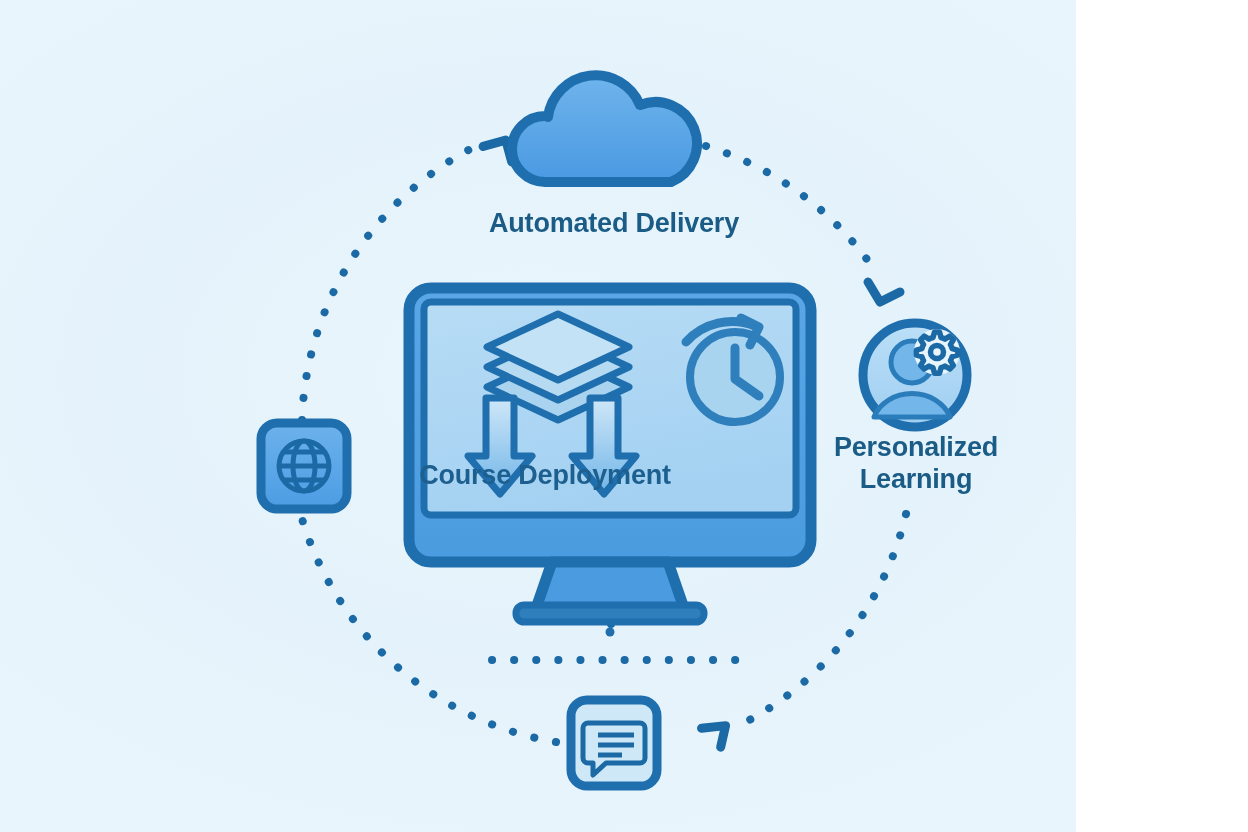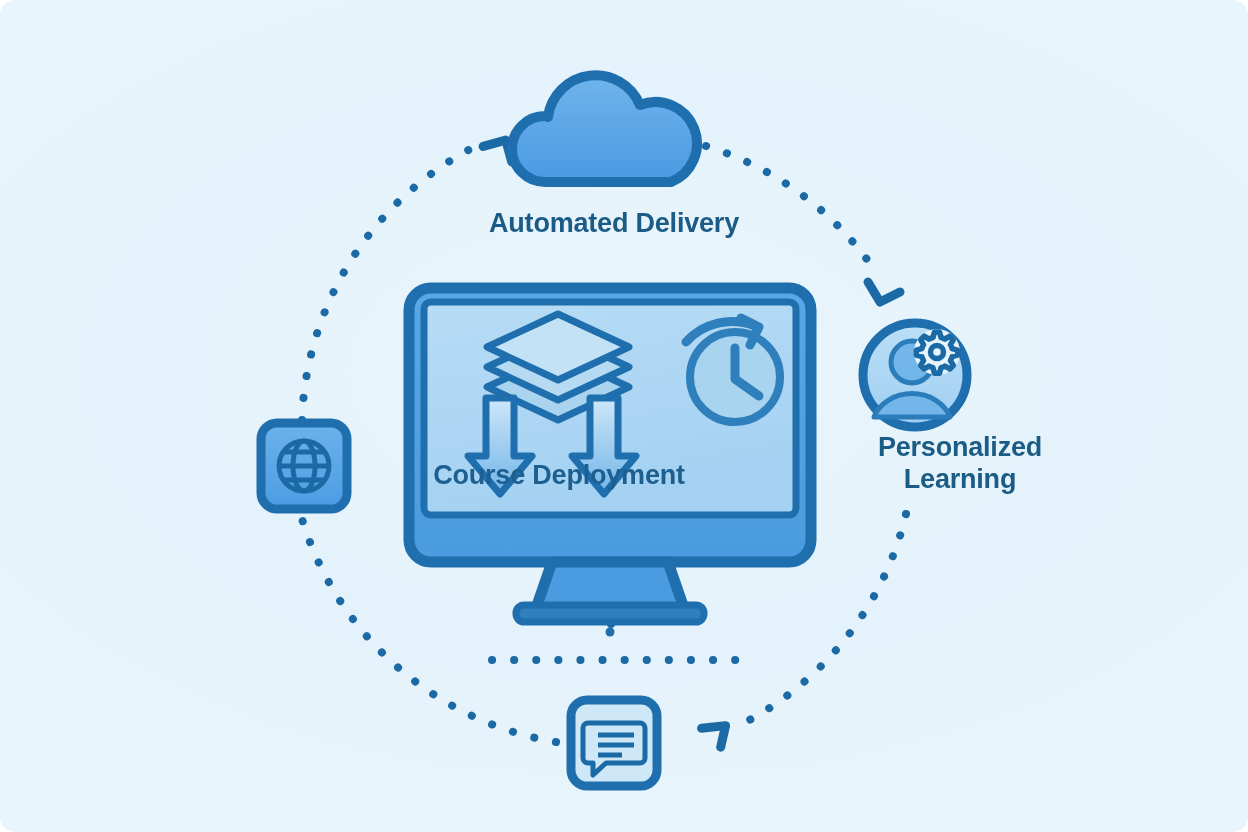--- a/index.html
+++ b/index.html
@@ -3,40 +3,39 @@
 <meta charset="utf-8">
 <style>
   * { margin:0; padding:0; box-sizing:border-box; }
   html, body {
     width:1248px; height:832px;
     font-family:"Liberation Sans", sans-serif;
     overflow:hidden;
   }
   #stage {
     position:relative;
-    width:1248px; height:832px;
+    width:1076px; height:832px;
     background:radial-gradient(ellipse 70% 60% at 50% 45%, #eaf6fc 0%, #e4f2fb 55%, #e9f5fc 100%);
-    border-radius:15px;
   }
   #stage > svg { position:absolute; top:0; left:0; width:1248px; height:832px; }
 
   .lbl {
     position:absolute;
     font-family:"Liberation Sans", sans-serif;
     font-weight:bold;
     color:#1b5c86;
     text-align:center;
     line-height:1.18;
     white-space:pre-line;
     letter-spacing:-0.2px;
   }
   #lbl-automated-delivery { left:424px; top:208px; width:380px; font-size:27px; }
-  #lbl-course-deployment  { left:404px; top:460px; width:310px; font-size:27px; color:#1d6090; }
+  #lbl-course-deployment  { left:390px; top:460px; width:310px; font-size:27px; color:#1d6090; }
   #lbl-scheduling         { left:672px; top:424px; width:140px; font-size:27px; color:#1d6090; }
-  #lbl-personalized       { left:872px; top:432px; width:176px; font-size:27px; }
+  #lbl-personalized       { left:828px; top:432px; width:176px; font-size:27px; }
 </style>
 </head>
 <body>
 
 <div id="stage">
 
   <svg viewBox="0 0 1248 832" xmlns="http://www.w3.org/2000/svg">
     <defs>
       <linearGradient id="gScreen" x1="0" y1="0" x2="0.3" y2="1">
         <stop offset="0%" stop-color="#b7dcf5"></stop>

